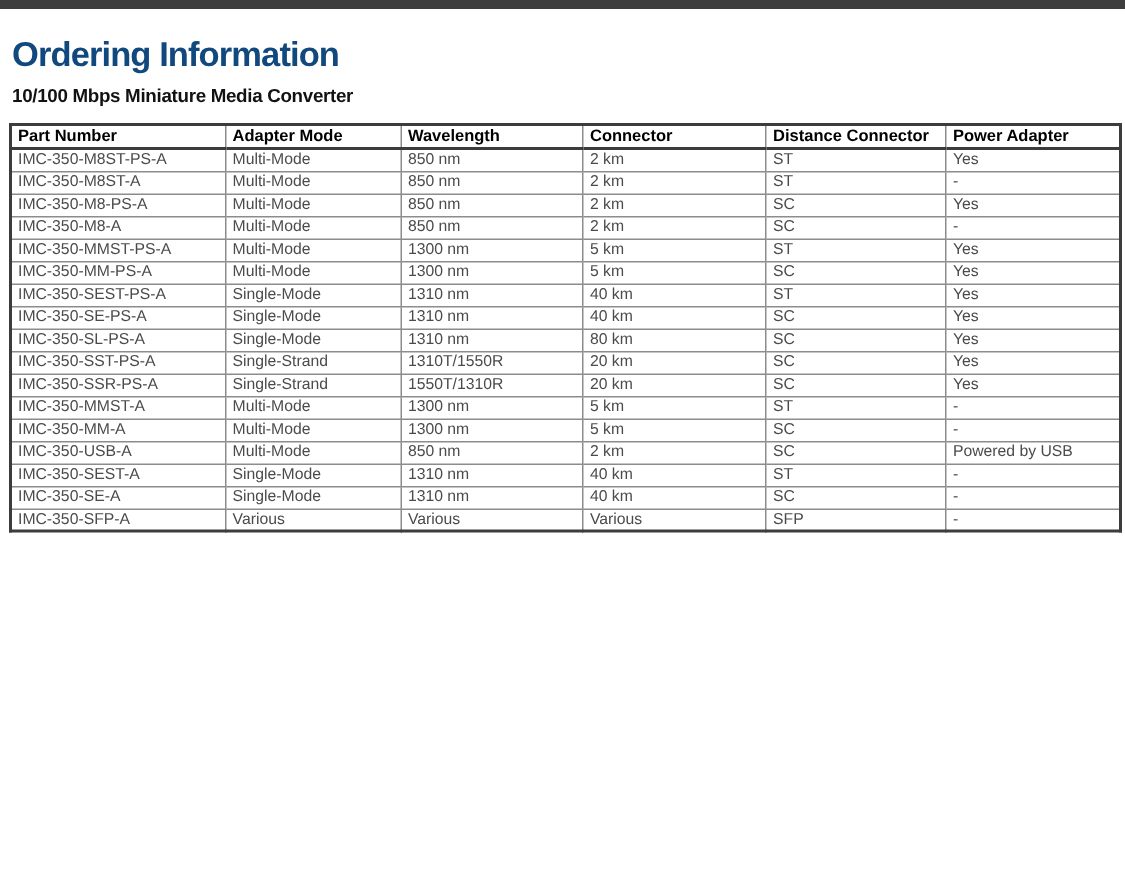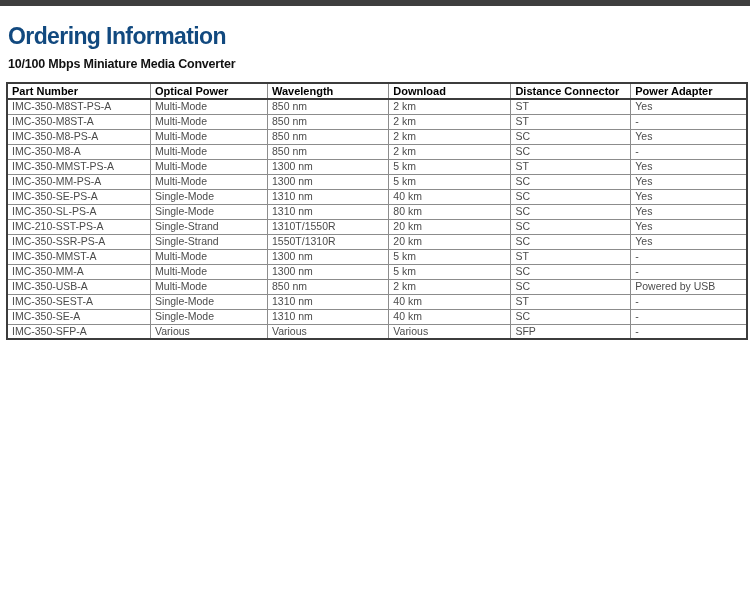--- a/index.html
+++ b/index.html
@@ -114,23 +114,23 @@
       <col class="c1">
         <col class="c2">
         <col class="c3">
         <col class="c4">
         <col class="c5">
         <col class="c6">
     </colgroup>
     <thead>
       <tr>
           <th>Part Number</th>
-          <th>Optical Power</th>
+          <th>Adapter Mode</th>
           <th>Wavelength</th>
-          <th>Download</th>
+          <th>Connector</th>
           <th>Distance Connector</th>
           <th>Power Adapter</th>
         </tr>
     </thead>
     <tbody>
         <tr>
           <td>IMC-350-M8ST-PS-A</td>
           <td>Multi-Mode</td>
           <td>850 nm</td>
           <td>2 km</td>
@@ -171,37 +171,45 @@
         </tr>
         <tr>
           <td>IMC-350-MM-PS-A</td>
           <td>Multi-Mode</td>
           <td>1300 nm</td>
           <td>5 km</td>
           <td>SC</td>
           <td>Yes</td>
         </tr>
         <tr>
+          <td>IMC-350-SEST-PS-A</td>
+          <td>Single-Mode</td>
+          <td>1310 nm</td>
+          <td>40 km</td>
+          <td>ST</td>
+          <td>Yes</td>
+        </tr>
+        <tr>
           <td>IMC-350-SE-PS-A</td>
           <td>Single-Mode</td>
           <td>1310 nm</td>
           <td>40 km</td>
           <td>SC</td>
           <td>Yes</td>
         </tr>
         <tr>
           <td>IMC-350-SL-PS-A</td>
           <td>Single-Mode</td>
           <td>1310 nm</td>
           <td>80 km</td>
           <td>SC</td>
           <td>Yes</td>
         </tr>
         <tr>
-          <td>IMC-210-SST-PS-A</td>
+          <td>IMC-350-SST-PS-A</td>
           <td>Single-Strand</td>
           <td>1310T/1550R</td>
           <td>20 km</td>
           <td>SC</td>
           <td>Yes</td>
         </tr>
         <tr>
           <td>IMC-350-SSR-PS-A</td>
           <td>Single-Strand</td>
           <td>1550T/1310R</td>

